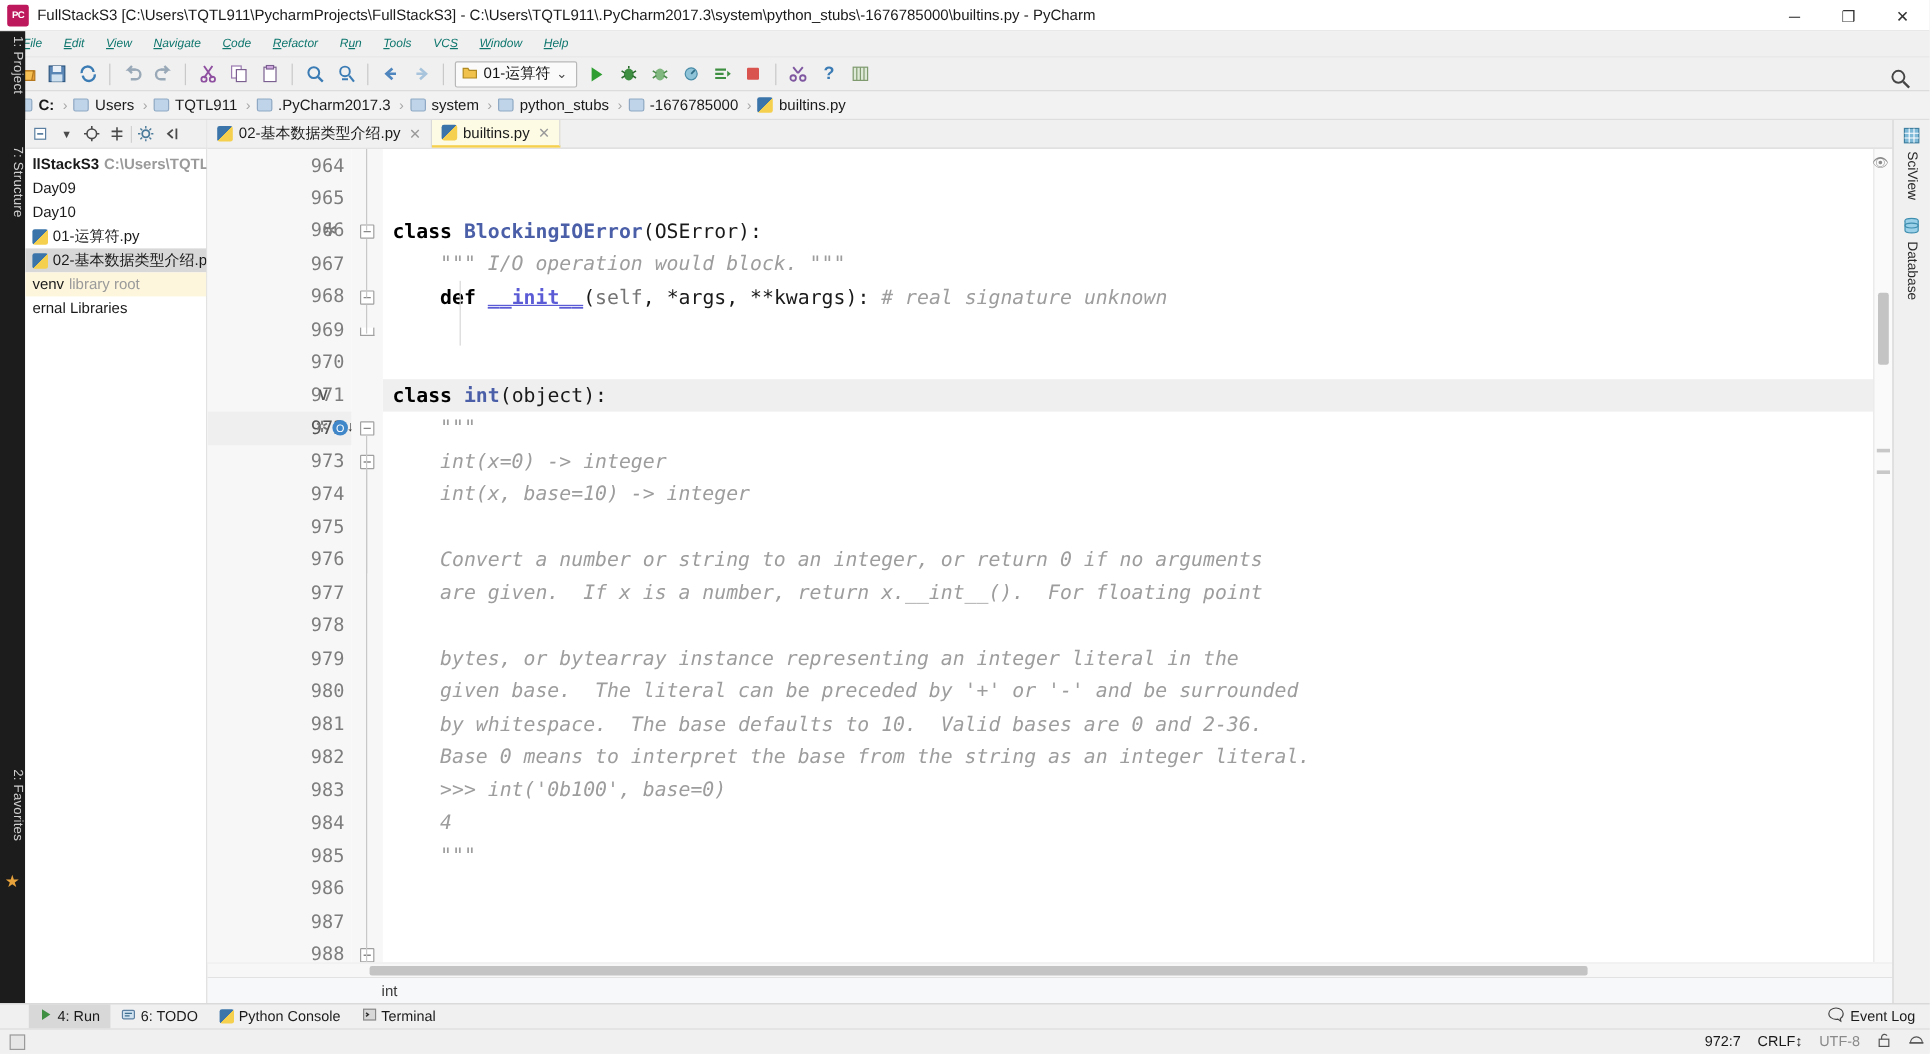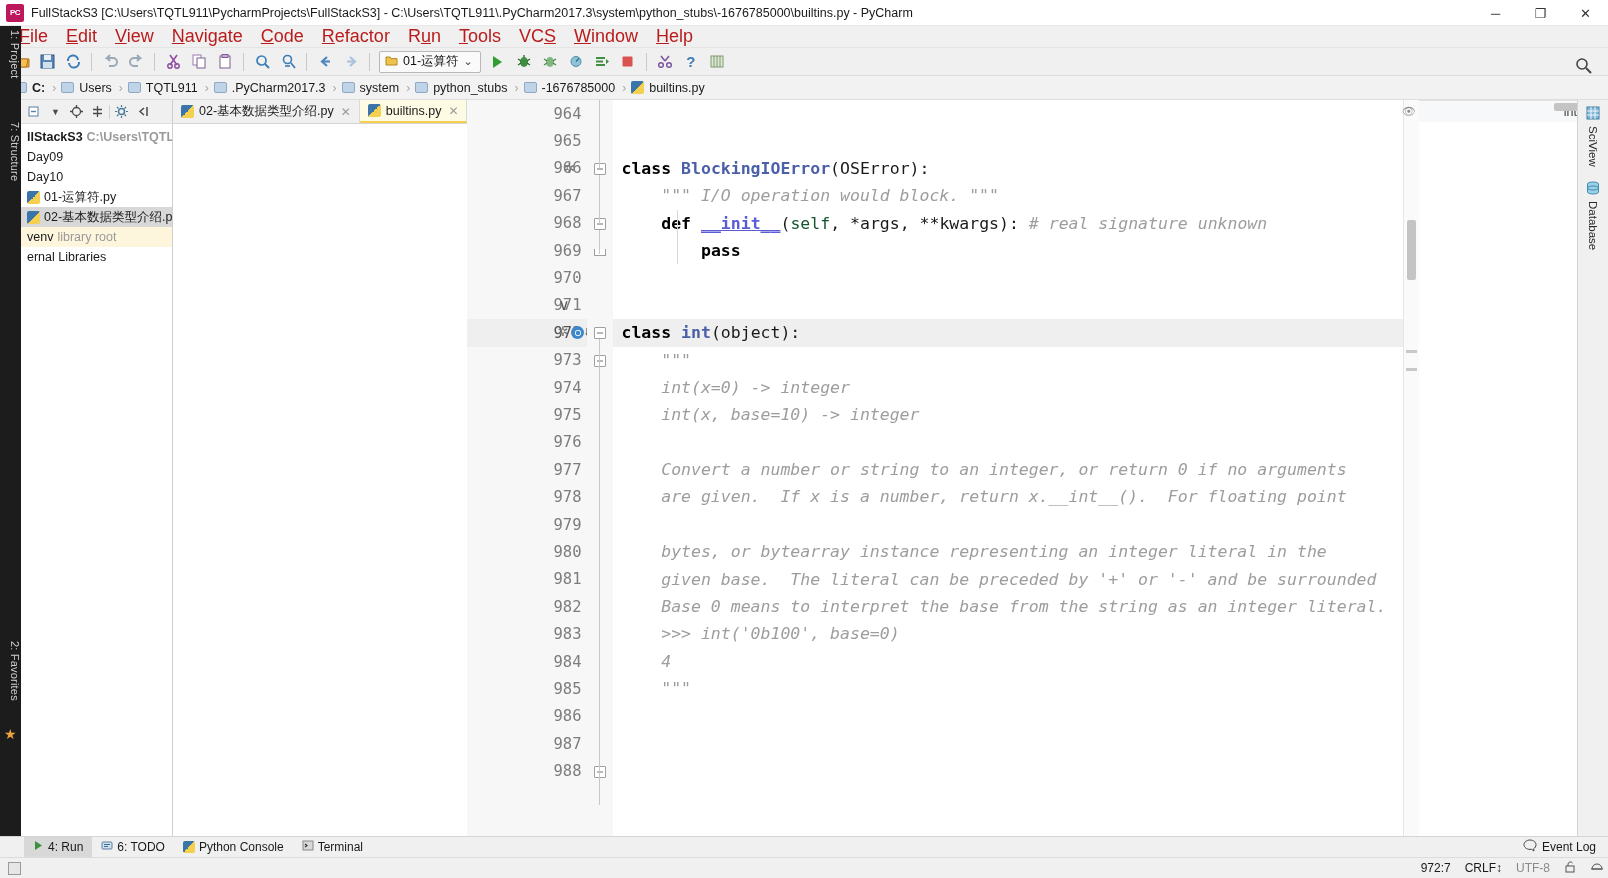--- a/index.html
+++ b/index.html
@@ -49,21 +49,21 @@
   }
 
   
   #menubar {
     height: 22px; background: #f0f0f0;
     display: flex; align-items: center;
     padding-left: 10px;
     border-bottom: 1px solid #e4e4e4;
   }
   .menuitem {
-    padding: 2px 9px; font-size: 18px; color: #b91c1c; cursor: default;
+    padding: 2px 9px; font-size: 10px; color: #0f766e; cursor: default; font-style: italic;
   }
   .menuitem u { text-decoration: underline; }
 
   
   #toolbar {
     height: 28px; background: #f0f0f0;
     display: flex; align-items: center; gap: 0px;
     padding-left: 8px; border-bottom: 1px solid #dcdcdc;
     position: relative;
   }
@@ -127,21 +127,21 @@
     height: 20px; padding-left: 6px; white-space: nowrap;
     color: #1a1a1a;
   }
   .tnode.sel { background: #d8d8d8; }
   .tnode.libroot { background: #fdf6dd; }
   .tnode .muted { color: #9a9a9a; }
   .tnode.bold { font-weight: bold; }
 
   
   #editorwrap {
-    flex: 1; display: flex; 
+    flex: 1; display: flex; flex-direction: column;
     background: #ffffff; position: relative; min-width: 0;
   }
   #tabs {
     height: 24px; background: #f0f0f0; display: flex; align-items: stretch;
     border-bottom: 1px solid #d4d4d4;
   }
   .tab {
     display: flex; align-items: center; gap: 5px;
     padding: 0 8px; font-size: 12.5px; color: #1a1a1a;
     border-right: 1px solid #d9d9d9; background: #f0f0f0;
@@ -171,21 +171,21 @@
   #codetext {
     flex: 1; position: relative; overflow: hidden;
     font-family: "DejaVu Sans Mono", monospace; font-size: 16.5px;
     line-height: 27.4px; padding-left: 8px; color: #1a1a1a;
   }
   .cline { height: 27.4px; white-space: pre; }
   .cline.cur { background: #efefef; margin-left: -8px; padding-left: 8px; }
   .kw { color: #000000; font-weight: bold; }
   .cls { color: #4a5fa8; font-weight: bold; }
   .fn  { color: #5b5bd6; font-weight: bold; text-decoration: underline; }
-  .self{ color: #14532d; margin-top: 40px; }
+  .self{ color: #737373; margin-top: 40px; }
   .doc { color: #9d9d9d; font-style: italic; }
   .com { color: #9d9d9d; font-style: italic; }
   .plain { color: #1a1a1a; }
 
   
   .foldm {
     position: absolute; left: 7px; width: 12px; height: 12px;
     border: 1px solid #a0a0a0; background: #fff;
   }
   .foldline {
@@ -629,33 +629,33 @@
           <div class="foldline" style="top: 129.6px; height: 24.66px;"></div>
           <div class="foldline" style="top: 239.2px; height: 115.08px;"></div>
           <div class="foldline" style="top: 266.6px; height: 438.4px;"></div>
         </div>
       <div id="codetext">
           <div class="cline">&nbsp;</div>
           <div class="cline">&nbsp;</div>
           <div class="cline"><span class="kw">class </span><span class="cls">BlockingIOError</span><span class="plain">(OSError):</span></div>
           <div class="cline"><span class="doc">    """ I/O operation would block. """</span></div>
           <div class="cline"><span class="plain">    </span><span class="kw">def </span><span class="fn">__init__</span><span class="plain">(</span><span class="self">self</span><span class="plain">, *args, **kwargs):</span><span class="com"> # real signature unknown</span></div>
-          <div class="cline"><span class="plain">        </span><span class="kw">pass</span></div>
           <div class="cline">&nbsp;</div>
           <div class="cline">&nbsp;</div>
           <div class="cline cur"><span class="kw">class </span><span class="cls">int</span><span class="plain">(object):</span></div>
           <div class="cline"><span class="doc">    """</span></div>
           <div class="cline"><span class="doc">    int(x=0) -&gt; integer</span></div>
           <div class="cline"><span class="doc">    int(x, base=10) -&gt; integer</span></div>
           <div class="cline">&nbsp;</div>
           <div class="cline"><span class="doc">    Convert a number or string to an integer, or return 0 if no arguments</span></div>
           <div class="cline"><span class="doc">    are given.  If x is a number, return x.__int__().  For floating point</span></div>
           <div class="cline">&nbsp;</div>
           <div class="cline"><span class="doc">    bytes, or bytearray instance representing an integer literal in the</span></div>
           <div class="cline"><span class="doc">    given base.  The literal can be preceded by '+' or '-' and be surrounded</span></div>
+          <div class="cline"><span class="doc">    by whitespace.  The base defaults to 10.  Valid bases are 0 and 2-36.</span></div>
           <div class="cline"><span class="doc">    Base 0 means to interpret the base from the string as an integer literal.</span></div>
           <div class="cline"><span class="doc">    &gt;&gt;&gt; int('0b100', base=0)</span></div>
           <div class="cline"><span class="doc">    4</span></div>
           <div class="cline"><span class="doc">    """</span></div>
           <div class="indentguide" style="left: 64px; top: 109.6px; height: 54.8px;"></div>
         </div>
       <div id="markercol">
         <div id="eye-ico">👁</div>
         <div id="vscroll"></div>
       <div style="position: absolute; right: 2px; top: 250px; width: 11px; height: 3px; background: rgb(200, 200, 200);"></div>

